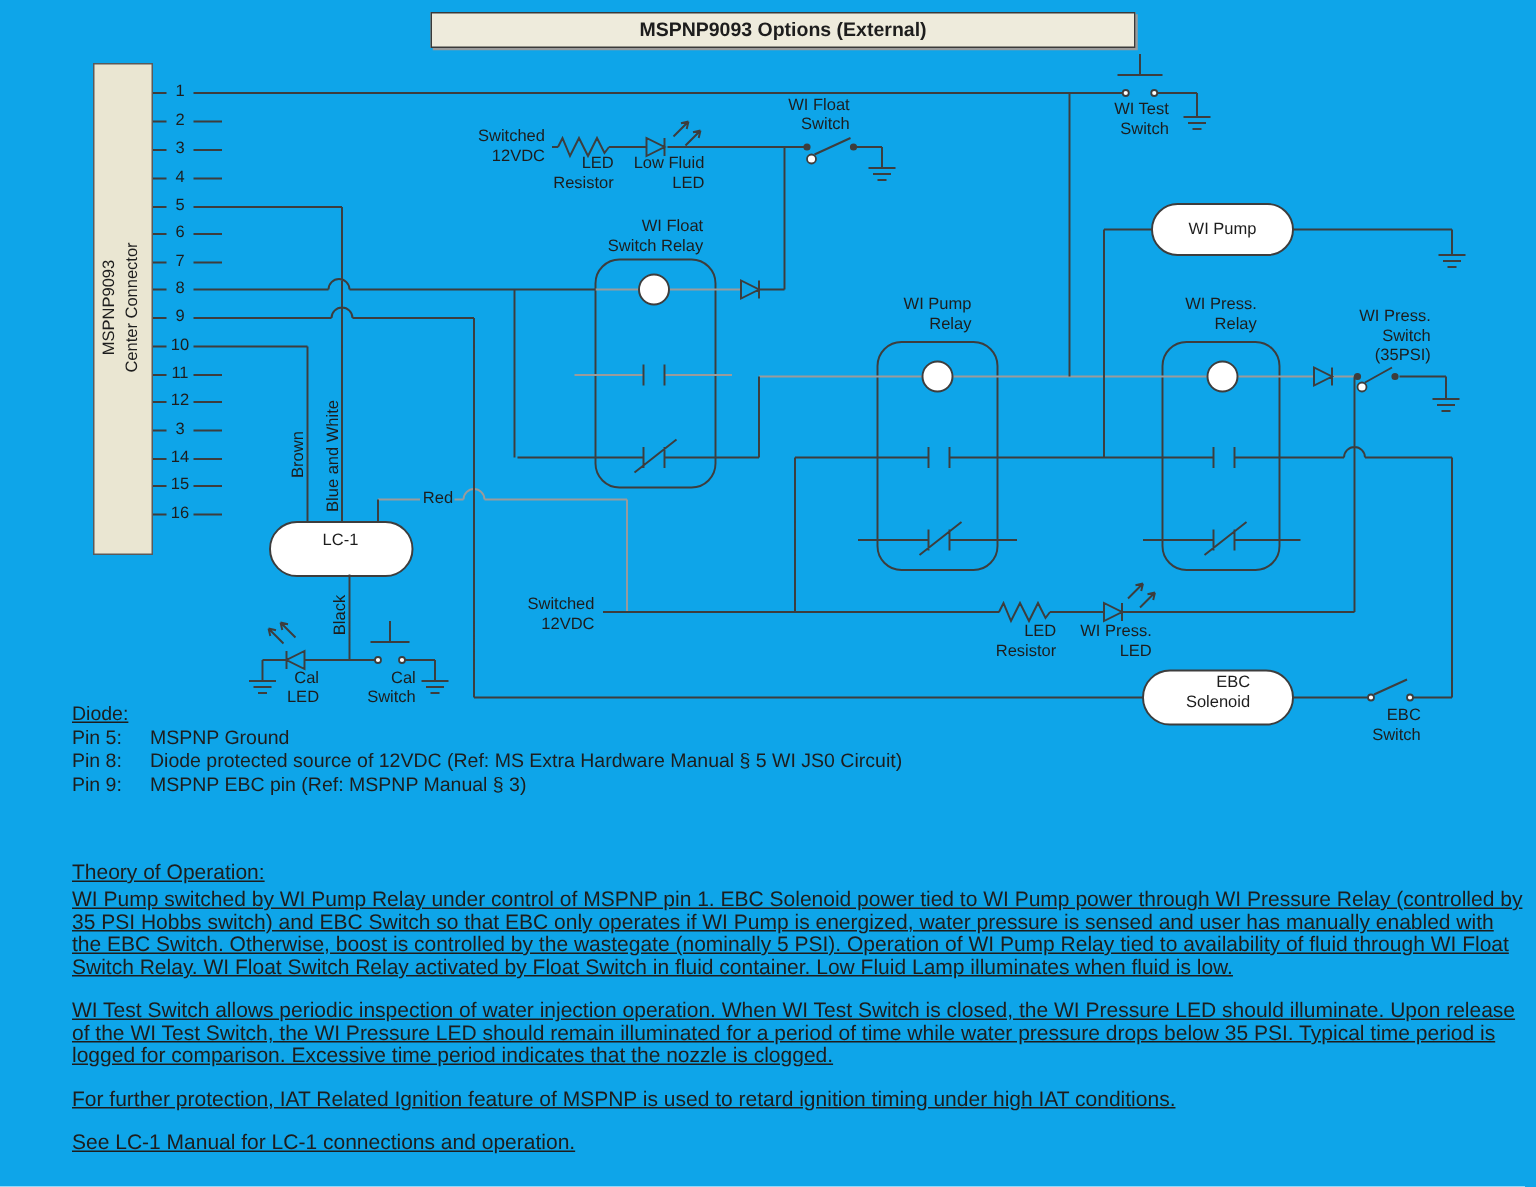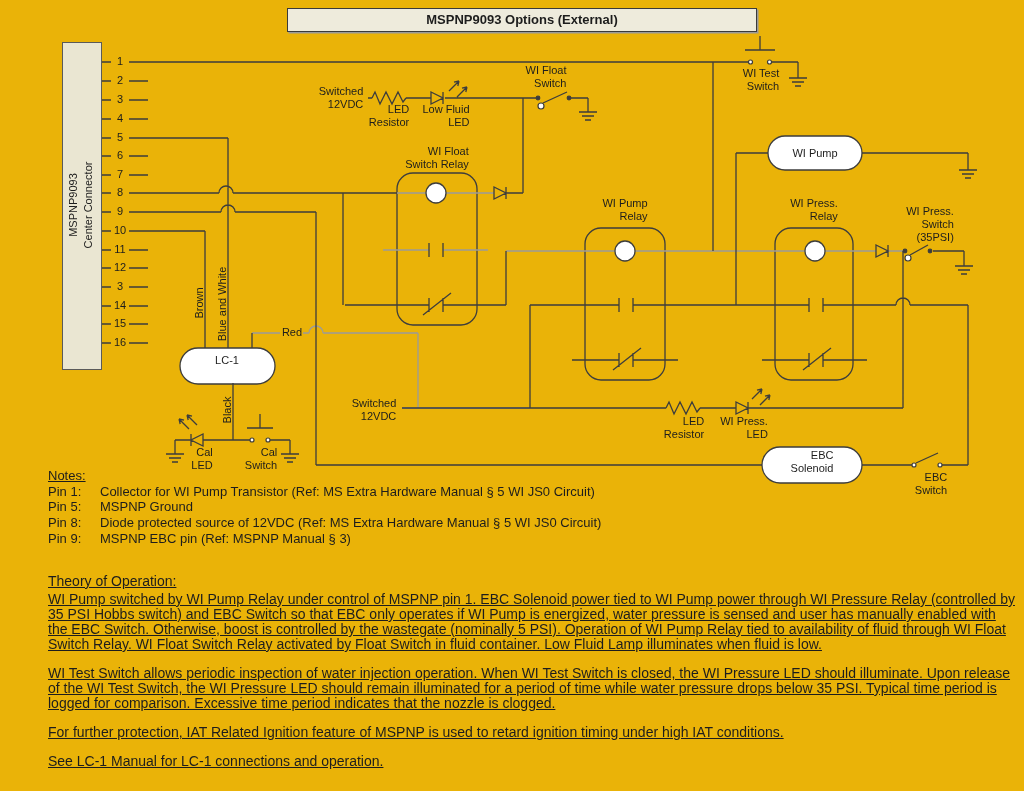--- a/index.html
+++ b/index.html
@@ -1,16 +1,16 @@
 <!DOCTYPE html>
 <html><head>
 <meta charset="utf-8">
 <style>
   html,body{margin:0;padding:0;background:#fff;}
-  #page{position:relative;width:1024px;height:791px;background:#eab308;
+  #page{position:relative;width:1024px;height:791px;background:#0ea5e9;
         font-family:"Liberation Sans",sans-serif;color:#1d1d1d;overflow:hidden;}
   #schematic{position:absolute;left:0;top:0;}
   .titlebox{position:absolute;left:287px;top:8px;width:468px;height:22px;
             background:#eeebdc;border:1px solid #3a3a3a;box-shadow:1.5px 1.5px 0 #9a9a9a;
             font-weight:bold;font-size:13px;line-height:22px;text-align:center;}
   .connbox{position:absolute;left:62px;top:42px;width:38px;height:326px;
            background:#eae6d2;border:1px solid #5a5a5a;}
   .connlbl{position:absolute;left:81px;top:205px;transform:translate(-50%,-50%) rotate(-90deg);
            white-space:pre-line;text-align:center;font-size:11px;line-height:1.35;}
   .lbl{position:absolute;transform:translateX(-50%);white-space:pre-line;
@@ -200,22 +200,21 @@
 LED</div>
   <div class="lbl" style="left:812px;top:449px">EBC
 Solenoid</div>
   <div class="lbl" style="left:931px;top:471px">EBC
 Switch</div>
   <div class="vlbl" style="left:199px;top:303px">Brown</div>
   <div class="vlbl" style="left:222px;top:304px">Blue and White</div>
   <div class="vlbl" style="left:227px;top:410px">Black</div>
 
   <div class="notes">
-    <div class="hd">Notes:</div>
-    <div><span class="note-pin">Pin 1:</span><span>Collector for WI Pump Transistor (Ref:  MS Extra Hardware Manual § 5 WI JS0 Circuit)</span></div>
+    <div class="hd">Diode:</div>
     <div><span class="note-pin">Pin 5:</span><span>MSPNP Ground</span></div>
     <div><span class="note-pin">Pin 8:</span><span>Diode protected source of 12VDC (Ref:  MS Extra Hardware Manual § 5 WI JS0 Circuit)</span></div>
     <div><span class="note-pin">Pin 9:</span><span>MSPNP EBC pin (Ref:  MSPNP Manual § 3)</span></div>
   </div>
 
   <div class="theory">
     <div class="hd">Theory of Operation:</div>
     <p>WI Pump switched by WI Pump Relay under control of MSPNP pin 1.  EBC Solenoid power tied to WI Pump power through WI Pressure Relay (controlled by 35 PSI Hobbs switch) and EBC Switch so that EBC only operates if WI Pump is energized, water pressure is sensed and user has manually enabled with the EBC Switch.  Otherwise, boost is controlled by the wastegate (nominally 5 PSI).  Operation of WI Pump Relay tied to availability of fluid through WI Float Switch Relay.  WI Float Switch Relay activated by Float Switch in fluid container.  Low Fluid Lamp illuminates when fluid is low.</p>
     <p>WI Test Switch allows periodic inspection of water injection operation.  When WI Test Switch is closed, the WI Pressure LED should illuminate.  Upon release of the WI Test Switch, the WI Pressure LED should remain illuminated for a period of time while water pressure drops below 35 PSI.  Typical time period is logged for comparison.  Excessive time period indicates that the nozzle is clogged.</p>
     <p>For further protection, IAT Related Ignition feature of MSPNP is used to retard ignition timing under high IAT conditions.</p>

